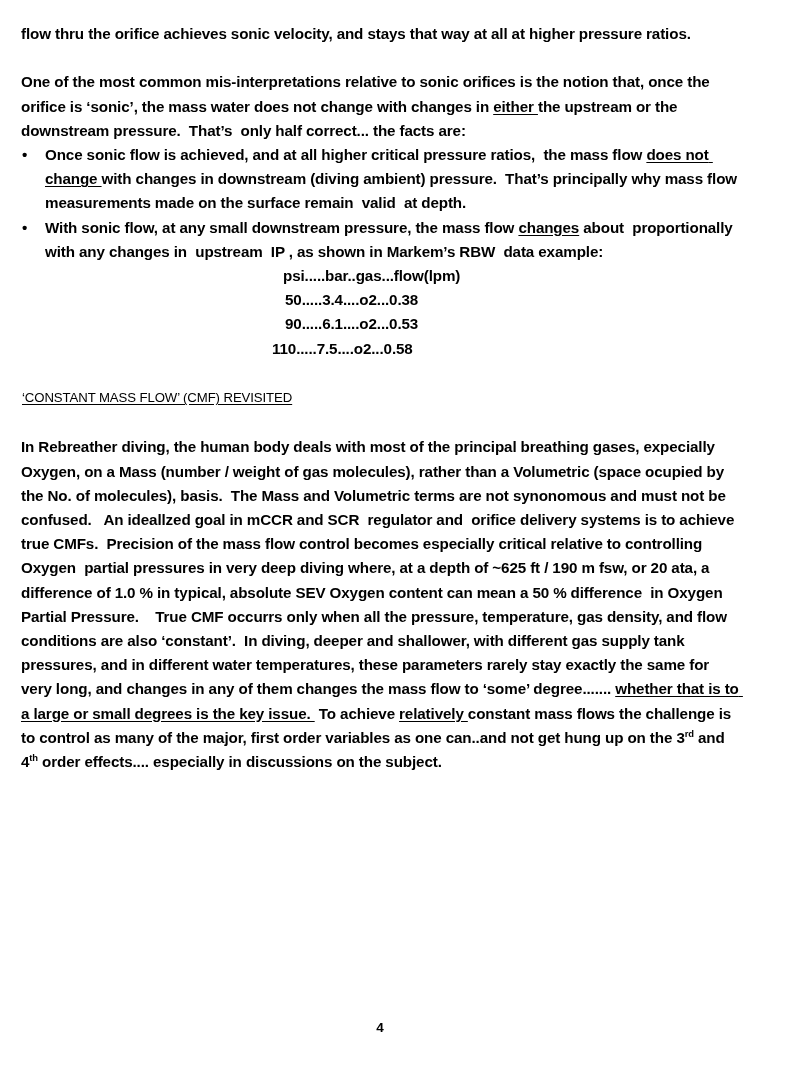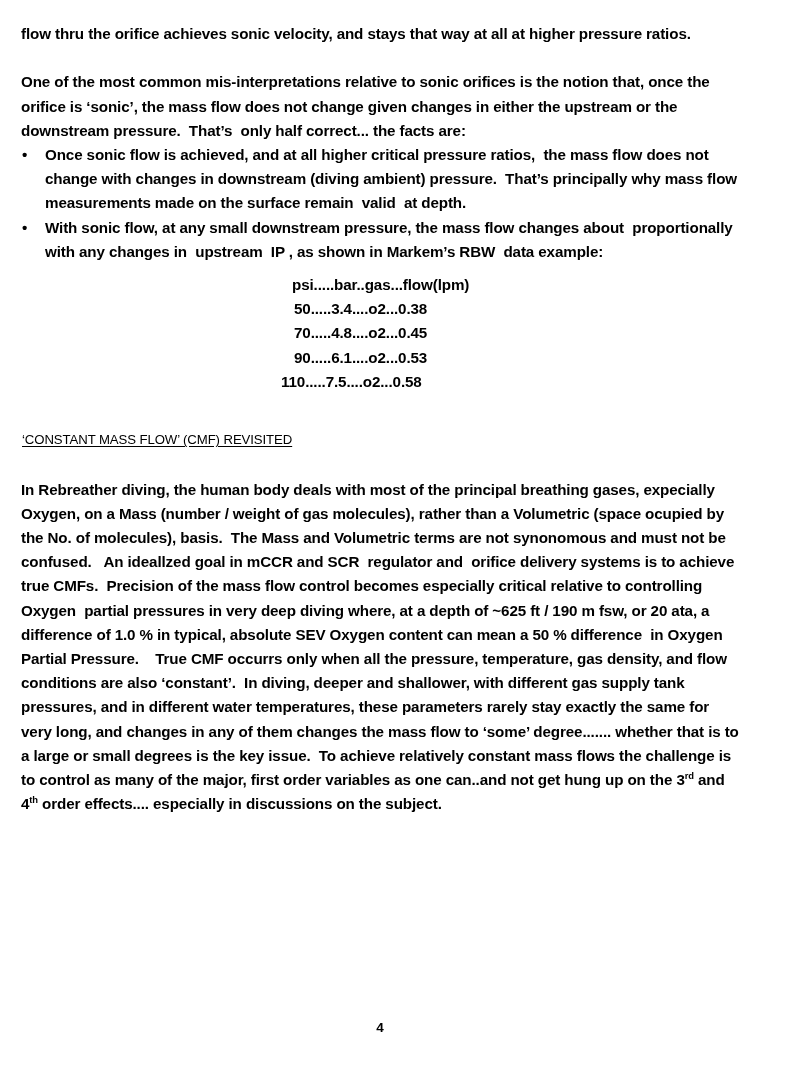--- a/index.html
+++ b/index.html
@@ -49,21 +49,21 @@
     white-space: pre-wrap;
   }
   ul.bullets > li .bullet-dot {
     position: absolute;
     left: 1px;
     top: 0;
     font-size: 15.2px;
     line-height: 24.2px;
   }
   .datatable {
-    margin: 9px;
+    margin: 0;
     padding: 0;
   }
   .datarow {
     font-size: 15.2px;
     font-weight: bold;
     line-height: 24.2px;
     letter-spacing: -0.12px;
     text-align: left;
     padding-left: 264px;
     white-space: pre;
@@ -79,20 +79,21 @@
     font-weight: normal;
     line-height: 24.2px;
     letter-spacing: -0.1px;
     text-decoration: underline;
     text-underline-offset: 2px;
     display: inline-block;
     margin: 1px;
     white-space: pre;
   }
   .u {
+    text-decoration: underline;
     text-underline-offset: 1.5px;
   }
   sup {
     font-size: 0.62em;
     vertical-align: super;
     line-height: 0;
   }
   .page-number {
     position: absolute;
     left: 0;
@@ -109,31 +110,30 @@
 </style>
 </head>
 <body>
 
 <div class="page">
 
   <p class="para block"><span>flow thru the orifice achieves sonic velocity, and stays that way at all at higher pressure ratios.</span></p>
 
   <div class="spacer-line"></div>
 
-  <p class="para block"><span>One of the most common mis-interpretations relative to sonic orifices is the notion that, once the orifice is ‘sonic’, the mass flow does not change given changes in </span><span class="u">either </span><span>the upstream or the downstream pressure.  That’s  only half correct... the facts are:</span></p>
+  <p class="para block"><span>One of the most common mis-interpretations relative to sonic orifices is the notion that, once the orifice is ‘sonic’, the mass water does not change with changes in </span><span class="u">either </span><span>the upstream or the downstream pressure.  That’s  only half correct... the facts are:</span></p>
 
   <ul class="bullets">
     <li><span class="bullet-dot">•</span><span>Once sonic flow is achieved, and at all higher critical pressure ratios,  the mass flow </span><span class="u">does not change </span><span>with changes in downstream (diving ambient) pressure.  That’s principally why mass flow measurements made on the surface remain  valid  at depth.</span></li>
     <li><span class="bullet-dot">•</span><span>With sonic flow, at any small downstream pressure, the mass flow </span><span class="u">changes</span><span> about  proportionally with any changes in  upstream  IP , as shown in Markem’s RBW  data example:</span></li>
   </ul>
 
   <div class="datatable">
     <div class="datarow hdr">psi.....bar..gas...flow(lpm)</div>
     <div class="datarow">50.....3.4....o2...0.38</div>
-    <div class="datarow">70.....4.8....o2...0.45</div>
     <div class="datarow">90.....6.1....o2...0.53</div>
     <div class="datarow w3">110.....7.5....o2...0.58</div>
   </div>
 
   <div class="spacer-line"></div>
 
   <div><span class="section-heading">‘CONSTANT MASS FLOW’ (CMF) REVISITED</span></div>
 
   <div class="spacer-line"></div>
 

